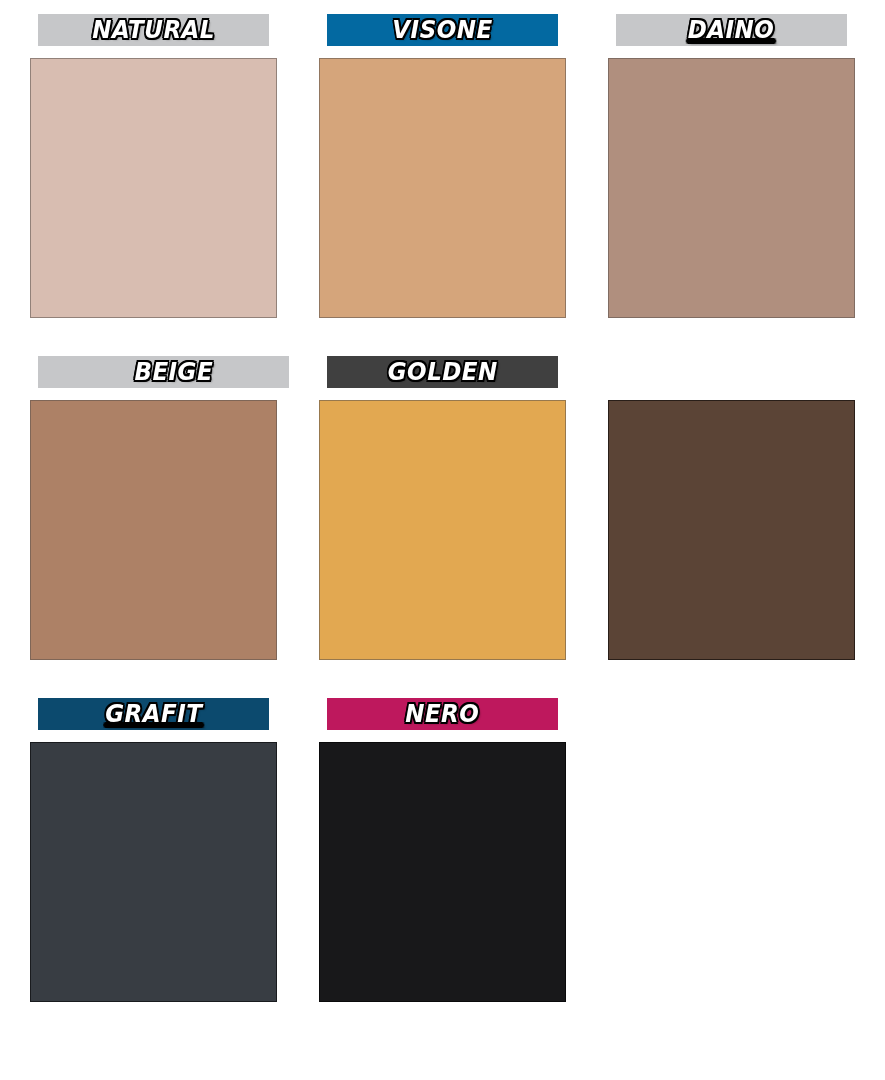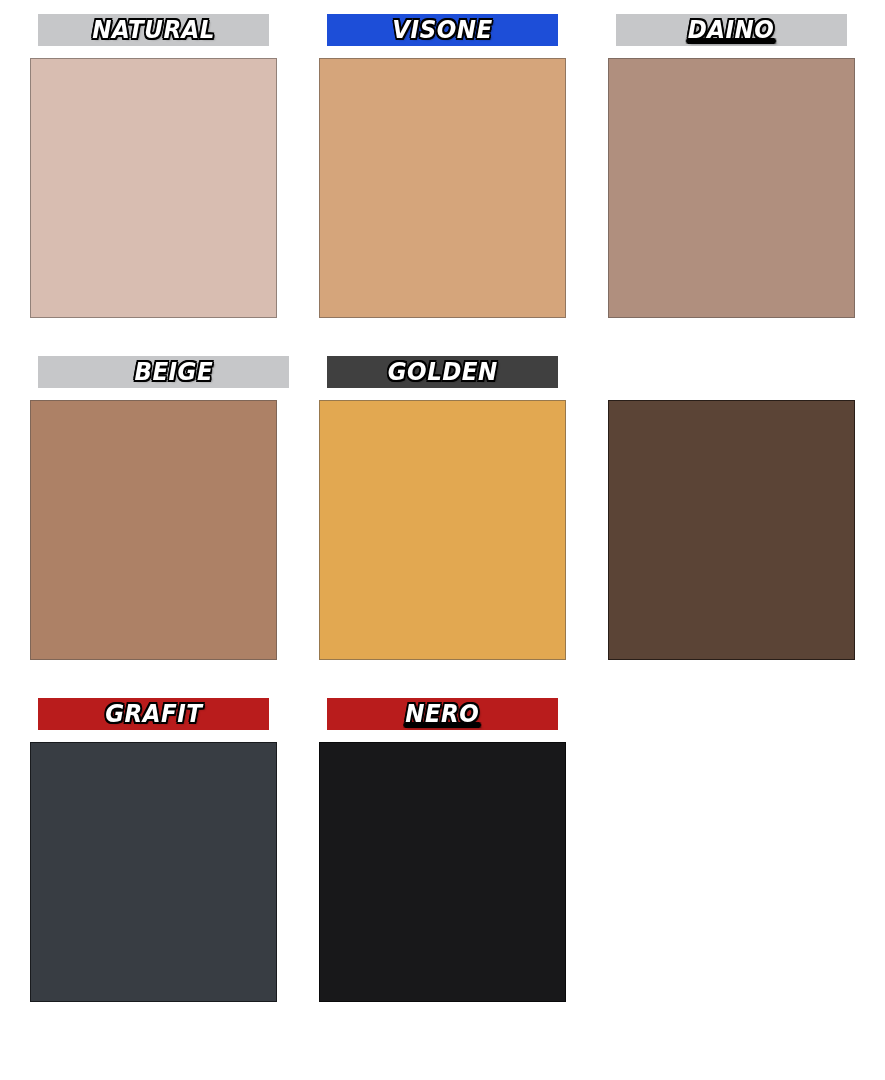--- a/index.html
+++ b/index.html
@@ -104,21 +104,21 @@
   <div class="swatch-grid">
 
     <div class="swatch-cell">
       <div class="swatch-label-bar" style="background: rgb(198, 199, 201);">
         <span class="swatch-label-text" style="color: rgb(255, 255, 255);">NATURAL</span>
       </div>
       <div class="swatch-chip" style="background: rgb(216, 189, 177);"></div>
     </div>
 
     <div class="swatch-cell">
-      <div class="swatch-label-bar" style="background: #1d4ed8;">
+      <div class="swatch-label-bar" style="background: #0369a1;">
         <span class="swatch-label-text" style="color: rgb(255, 255, 255);">VISONE</span>
       </div>
       <div class="swatch-chip" style="background: rgb(213, 165, 123);"></div>
     </div>
 
     <div class="swatch-cell">
       <div class="swatch-label-bar" style="background: rgb(198, 199, 201); text-decoration: underline;">
         <span class="swatch-label-text" style="color: rgb(255, 255, 255);">DAINO</span>
       </div>
       <div class="swatch-chip" style="background: rgb(176, 143, 126);"></div>
@@ -136,28 +136,28 @@
         <span class="swatch-label-text" style="color: rgb(255, 255, 255);">GOLDEN</span>
       </div>
       <div class="swatch-chip" style="background: rgb(226, 168, 81);"></div>
     </div>
 
     <div class="swatch-cell">
       <div class="swatch-chip dark-chip" style="background: rgb(91, 68, 54);"></div>
     </div>
 
     <div class="swatch-cell">
-      <div class="swatch-label-bar" style="background: #b91c1c;">
+      <div class="swatch-label-bar" style="background: #0c4a6e; text-decoration: underline;">
         <span class="swatch-label-text" style="color: rgb(255, 255, 255);">GRAFIT</span>
       </div>
       <div class="swatch-chip dark-chip" style="background: rgb(56, 61, 67);"></div>
     </div>
 
     <div class="swatch-cell">
-      <div class="swatch-label-bar" style="background: #b91c1c; text-decoration: underline;">
+      <div class="swatch-label-bar" style="background: #be185d;">
         <span class="swatch-label-text" style="color: rgb(255, 255, 255);">NERO</span>
       </div>
       <div class="swatch-chip dark-chip" style="background: rgb(24, 24, 26);"></div>
     </div>
 
     <div class="swatch-cell is-empty">
       
       
     </div>
 

